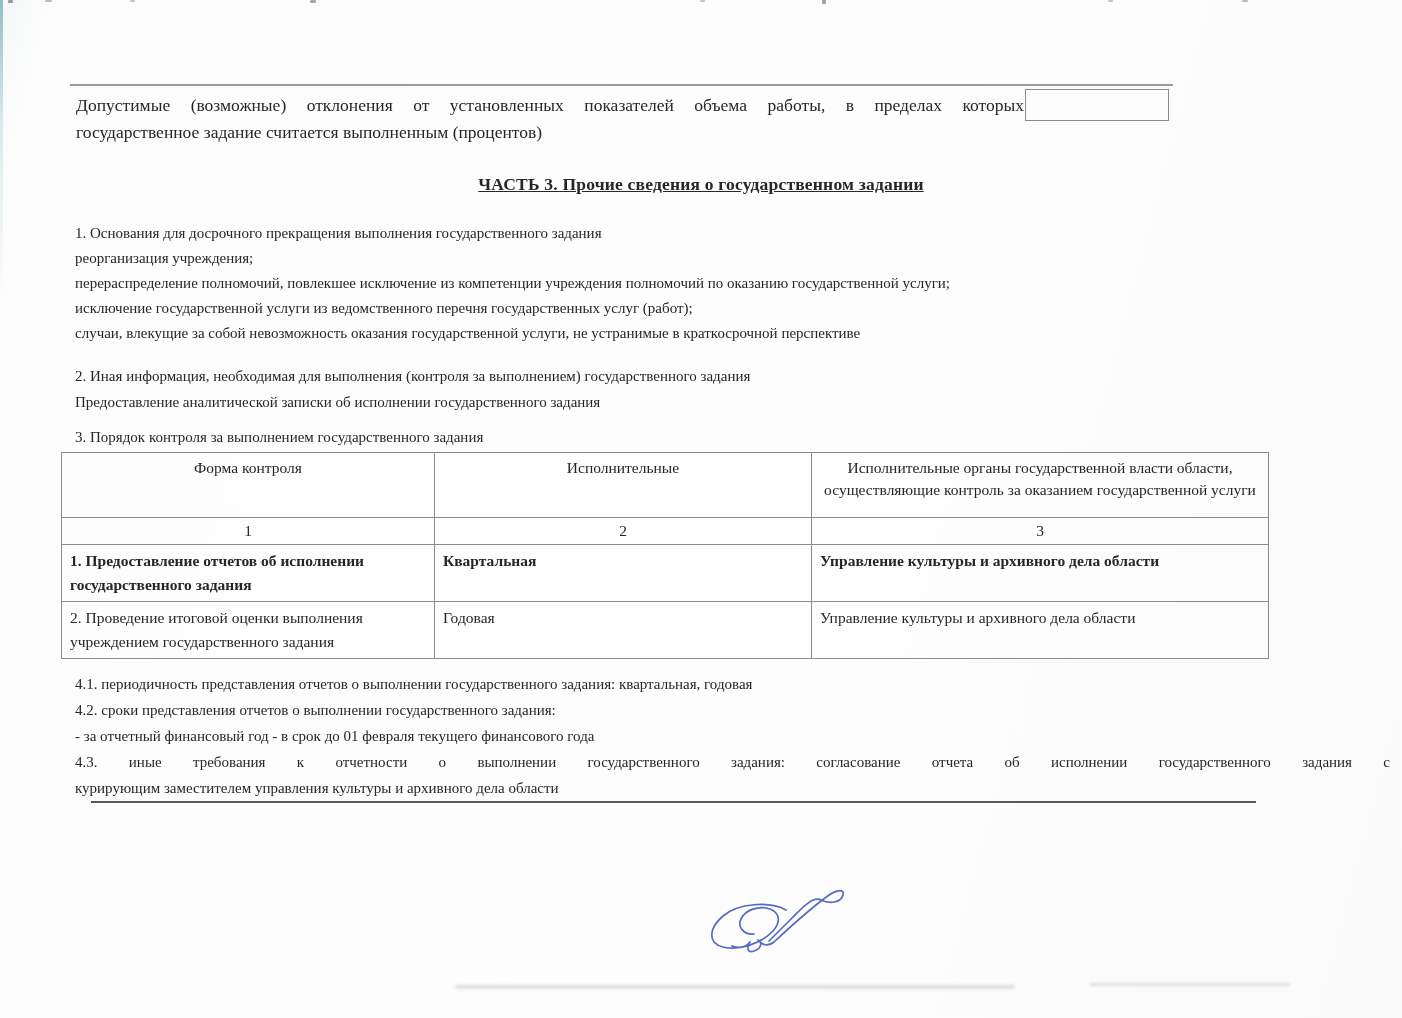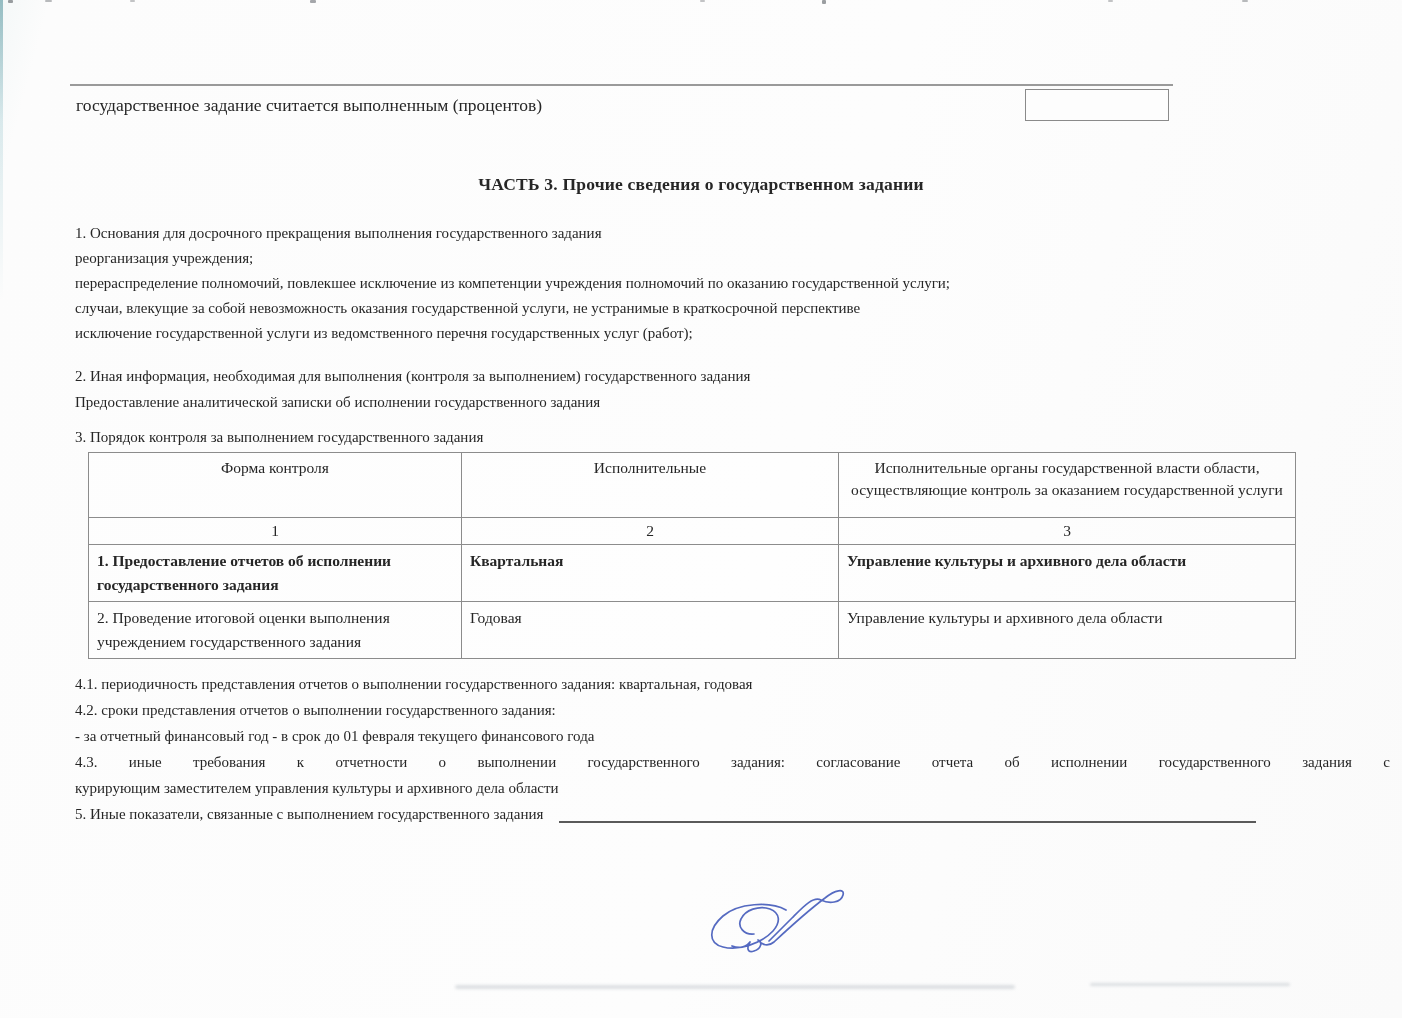--- a/index.html
+++ b/index.html
@@ -17,32 +17,32 @@
     background:linear-gradient(180deg,rgba(70,140,150,0.55),rgba(120,180,190,0.25) 40%,rgba(150,200,210,0) 100%);}
   .speck{position:absolute;background:#3a3f46;border-radius:1px;}
   .smudge{position:absolute;background:rgba(140,150,160,0.28);filter:blur(1.5px);border-radius:2px;}
   
   .top-rule{position:absolute;left:70px;top:84px;width:1103px;height:2px;background:#9a9a9a;}
   .intro{position:absolute;left:76px;top:92px;width:948px;font-size:17.5px;line-height:27px;}
   .jline{text-align:justify;text-align-last:justify;}
   .value-box{position:absolute;left:1025px;top:89px;width:142px;height:30px;
     border:1.5px solid #8a8a8a;background:#fdfdfd;font-size:16px;text-align:center;line-height:30px;}
   .part3{position:absolute;left:0;top:174px;width:100%;margin:0;text-align:center;
-    font-size:17.5px;font-weight:bold;letter-spacing:0.2px;}
+    font-size:17.5px;font-weight:bold;letter-spacing:0.2px;text-decoration:underline;}
   
   .block{position:absolute;left:75px;font-size:15px;white-space:nowrap;}
   .s1{top:221px;line-height:25px;}
   .s2{top:364px;line-height:25.5px;}
   .s3t{position:absolute;left:75px;top:429px;font-size:15px;white-space:nowrap;}
   .s4{top:671px;line-height:26px;width:1315px;}
   .s4 .jline{white-space:normal;}
   .five-row{display:flex;align-items:flex-end;width:1181px;}
   .fill-line{flex:1;border-bottom:2px solid #5a5a5a;margin-left:16px;margin-bottom:4px;height:0;}
   
-  .ctrl-table{position:absolute;left:88px;top:452px;width:1208px;border-collapse:collapse;
+  .ctrl-table{position:absolute;left:61px;top:452px;width:1208px;border-collapse:collapse;
     font-size:15.5px;table-layout:fixed;}
   .ctrl-table td{border:1.4px solid #8c8c8c;padding:4px 8px;vertical-align:top;line-height:22px;background:rgba(255,255,255,0.4);}
   .ctrl-table tr.hdr td{height:56px;text-align:center;}
   .ctrl-table tr.nums td{height:20px;text-align:center;padding:2px;}
   .ctrl-table tr.body1 td{height:39px;line-height:24px;font-weight:bold;}
   .ctrl-table tr.body2 td{height:41px;line-height:24px;margin-left:8px;}
   
   .signature{position:absolute;left:686px;top:876px;}
 </style>
 </head>
@@ -58,32 +58,33 @@
   <div class="speck" style="left:700px;top:0;width:5px;height:2px;opacity:.3"></div>
   <div class="speck" style="left:822px;top:0;width:4px;height:4px;opacity:.5"></div>
   <div class="speck" style="left:1108px;top:0;width:5px;height:2px;opacity:.3"></div>
   <div class="speck" style="left:1242px;top:0;width:6px;height:2px;opacity:.35"></div>
   <div class="smudge" style="left:455px;top:985px;width:560px;height:4px"></div>
   <div class="smudge" style="left:1090px;top:983px;width:200px;height:3px"></div>
 
   <div class="top-rule"></div>
 
   <div class="intro">
+    <div class="jline">Допустимые (возможные) отклонения от установленных показателей объема работы, в пределах которых</div>
     <div>государственное задание считается выполненным (процентов)</div>
   </div>
   <div class="value-box"></div>
 
   <h1 class="part3">ЧАСТЬ 3. Прочие сведения о государственном задании</h1>
 
   <div class="block s1">
     <div>1. Основания для досрочного прекращения выполнения государственного  задания</div>
     <div>реорганизация учреждения;</div>
     <div>перераспределение полномочий, повлекшее исключение из компетенции учреждения полномочий по оказанию государственной услуги;</div>
+    <div>исключение государственной услуги из ведомственного перечня государственных услуг (работ);</div>
     <div>случаи, влекущие за собой невозможность оказания государственной услуги, не устранимые в краткосрочной перспективе</div>
-    <div>исключение государственной услуги из ведомственного перечня государственных услуг (работ);</div>
   </div>
 
   <div class="block s2">
     <div>2. Иная информация, необходимая для выполнения (контроля за выполнением) государственного  задания</div>
     <div>Предоставление аналитической записки об исполнении государственного задания</div>
   </div>
 
   <div class="s3t">3. Порядок контроля за выполнением государственного задания</div>
 
   <table class="ctrl-table">
@@ -116,21 +117,20 @@
     </tbody>
   </table>
 
   <div class="block s4">
     <div>4.1. периодичность представления отчетов о выполнении государственного задания: квартальная, годовая</div>
     <div>4.2. сроки представления отчетов о выполнении государственного задания:</div>
     <div>- за отчетный финансовый год - в срок до 01 февраля текущего финансового года</div>
     <div class="jline">4.3. иные требования к отчетности о выполнении государственного задания: согласование отчета об исполнении государственного задания с</div>
     <div>курирующим заместителем управления культуры и архивного дела области</div>
     <div class="five-row">
-      <span>5. Иные показатели, связанные с выполнением государственного задания</span>
       <span class="fill-line"></span>
     </div>
   </div>
 
   <svg class="signature" width="160" height="100" viewBox="0 0 160 100" fill="none">
     <path stroke-width="1.7" stroke-linecap="round" stroke-linejoin="round" opacity="0.88" d="M100,34 C84,25 52,27 37,40 C22,53 22,67 37,71
              C52,75 75,68 87,55 C95,46 94,37 84,33
              C73,29 59,34 55,43 C51,51 58,59 68,58
              M46,70 C54,73 60,71 64,66 C60,73 62,77 68,75
              C75,73 77,66 72,64 C76,69 82,71 88,66

